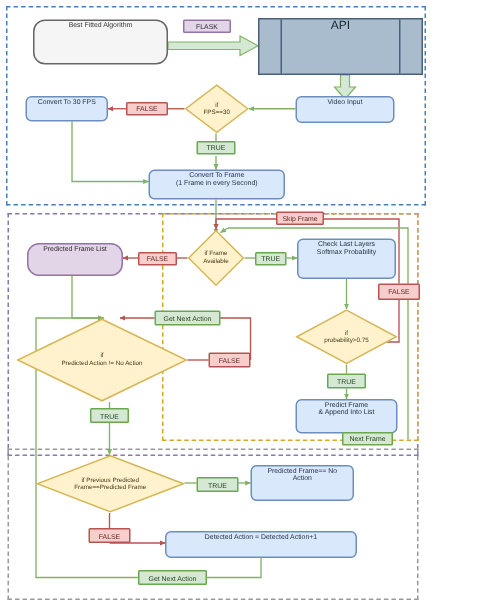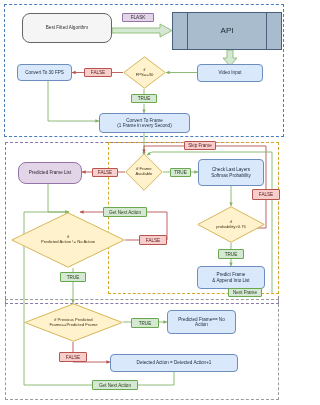--- a/index.html
+++ b/index.html
@@ -3,21 +3,21 @@
 <meta charset="utf-8">
 <style>
   html,body{margin:0;padding:0;background:#ffffff;}
   body{
     font-family:"Liberation Sans", sans-serif;
     width:288px;height:405px;overflow:hidden;position:relative;
   }
   #stage{position:relative;width:288px;height:405px;}
   svg#wires{position:absolute;left:0;top:0;width:288px;height:405px;pointer-events:none;}
 
-  .node{position:absolute;box-sizing:border-box;display:flex;align-items:center;
+  .node{position:absolute;box-sizing:border-box;display:flex;
         justify-content:center;text-align:center;line-height:1.12;}
 
   
   .blue{background:#dae8fc;border:1px solid #6c8ebf;border-radius:4px;color:#1b2a3d;}
   
   .grey{background:#f5f5f5;border:1px solid #666666;border-radius:8px;color:#333333;}
   
   .purple{background:#e1d5e7;border:1px solid #9673a6;border-radius:8px;color:#2f2330;}
   
   .api{background:#a9bcce;border:1px solid #48607a;color:#16232f;position:relative;}

